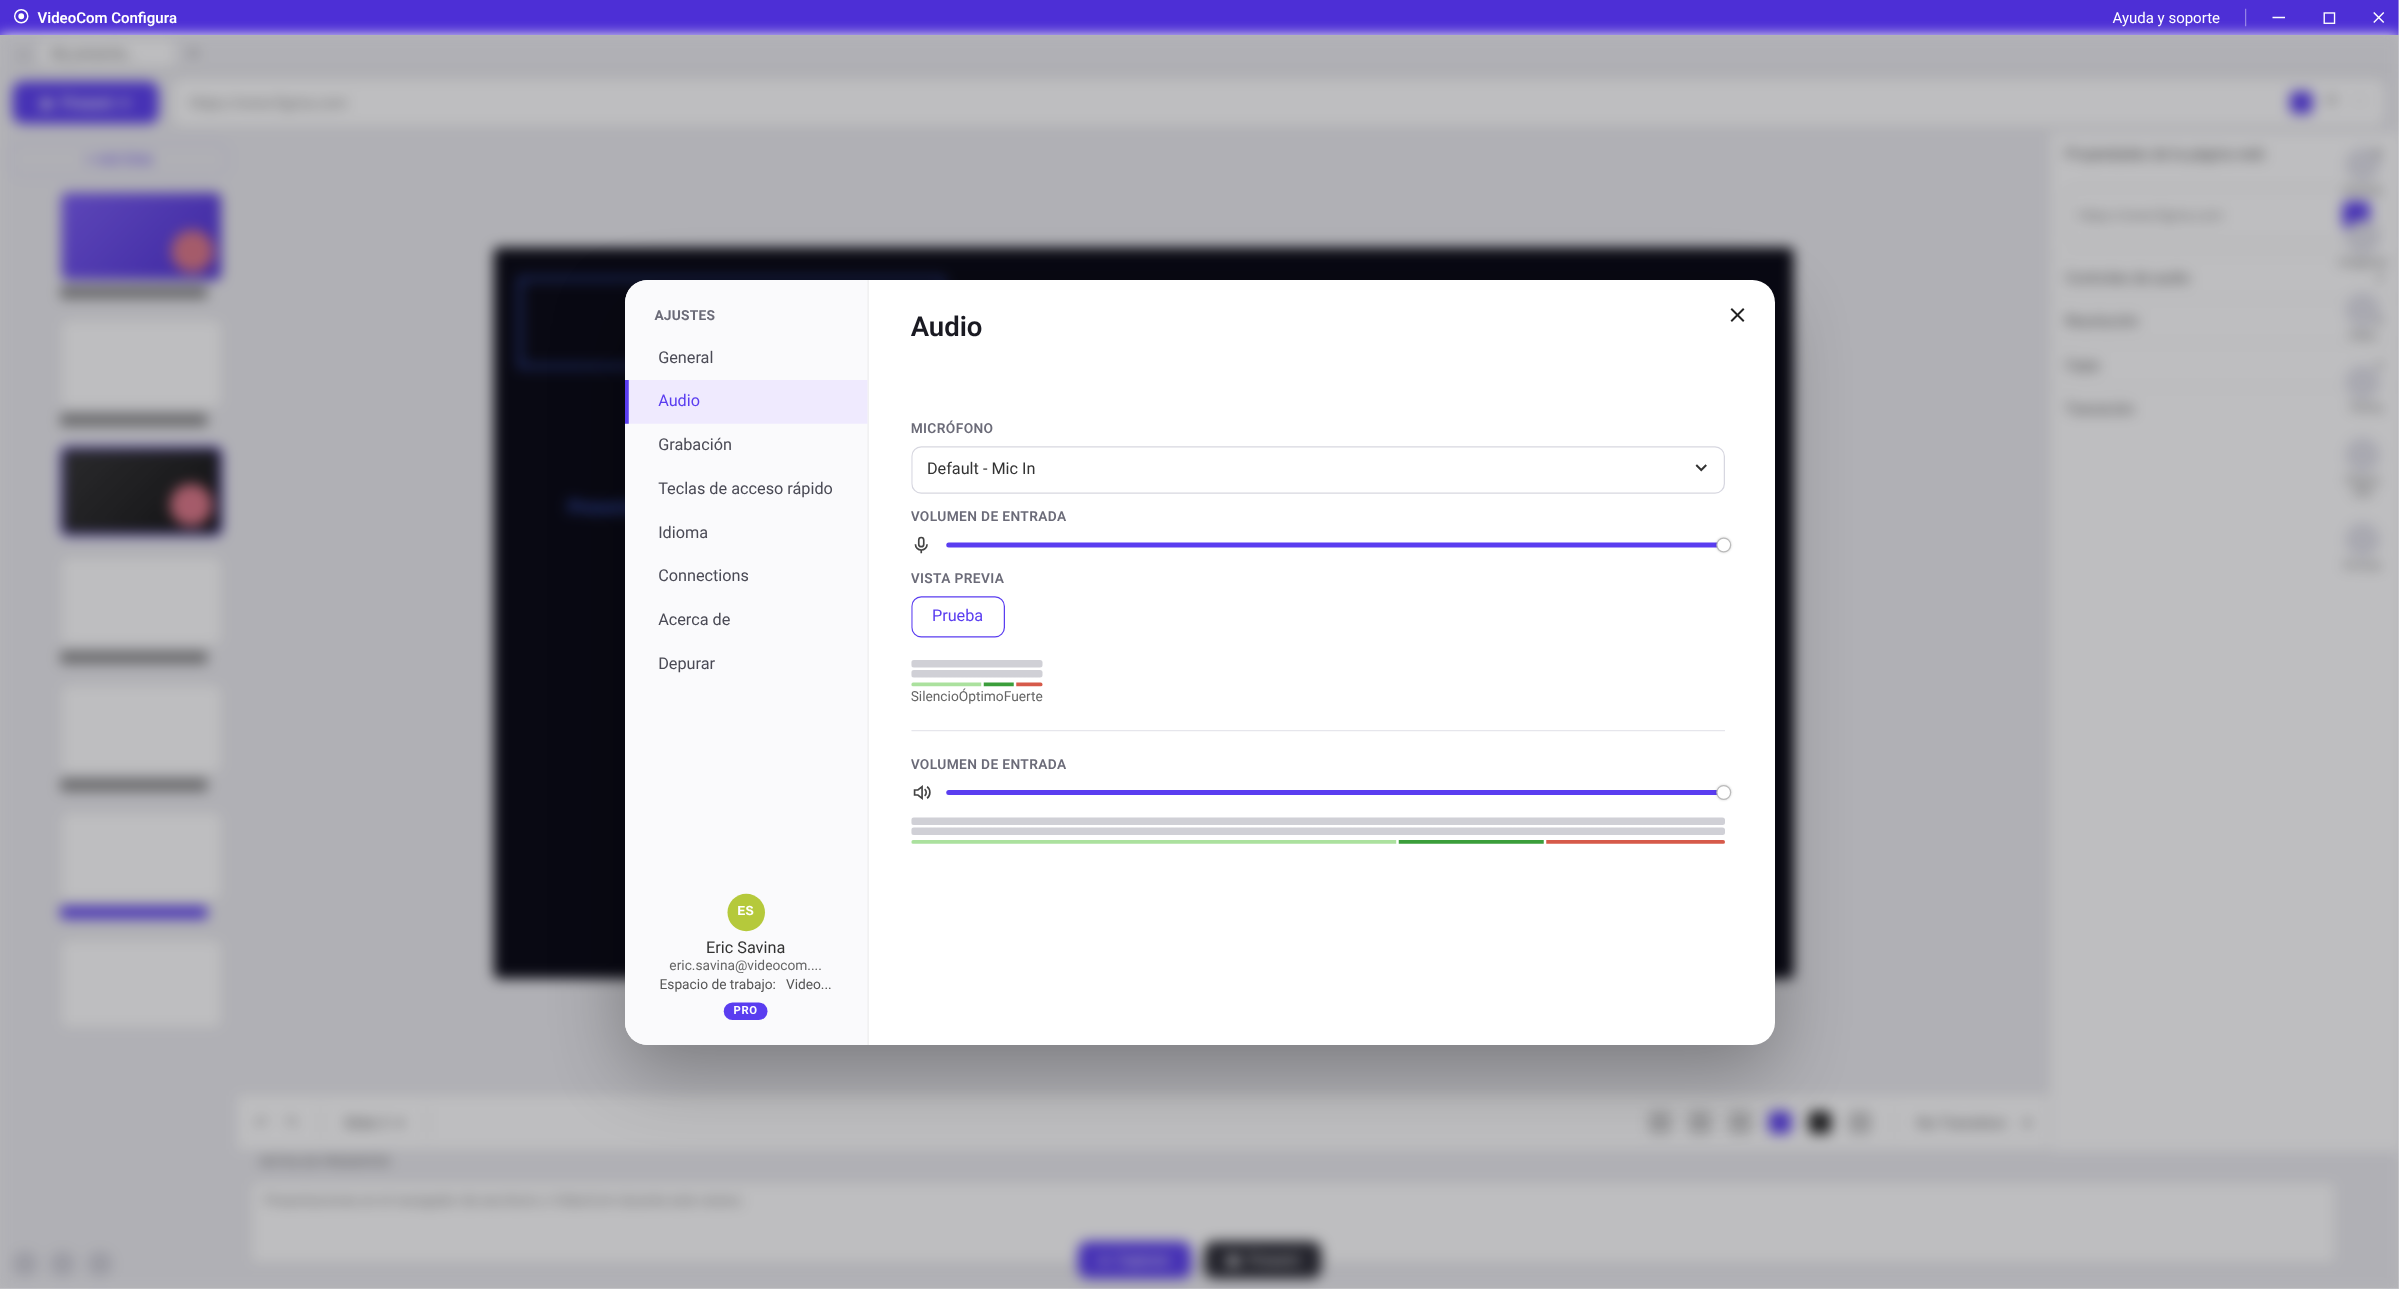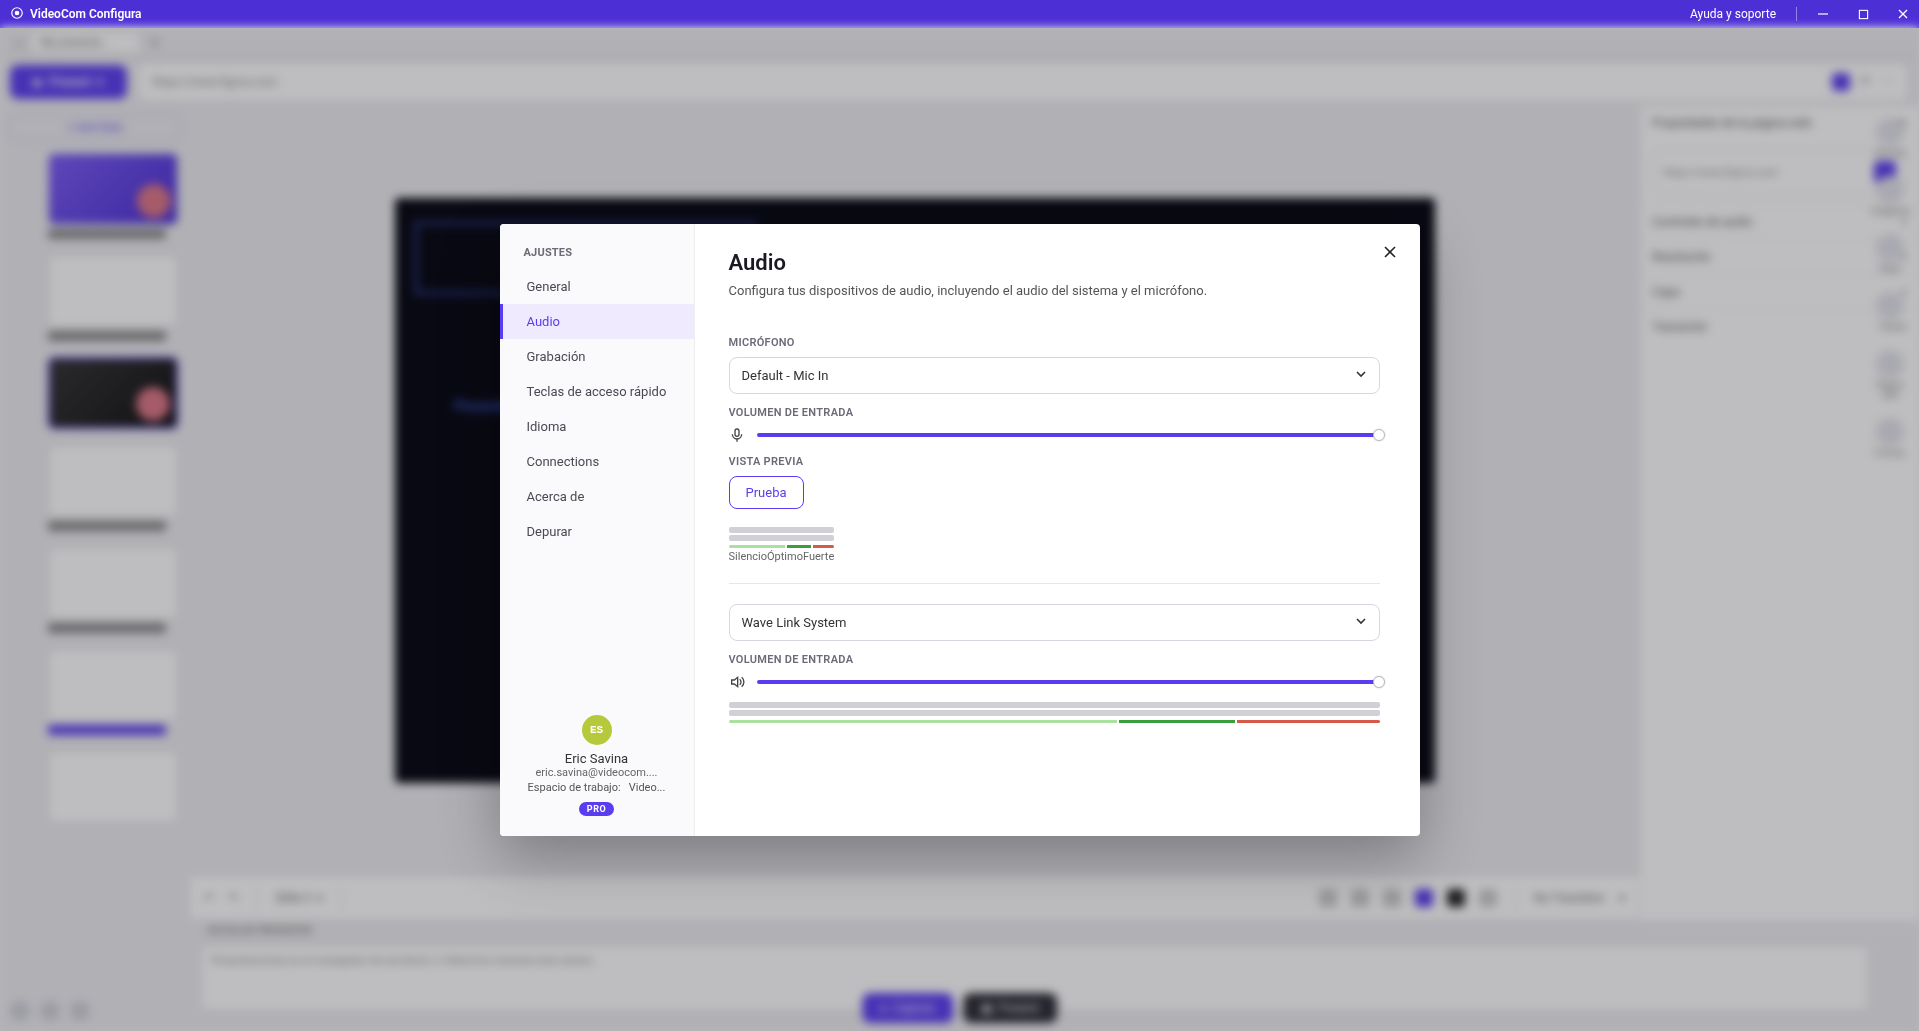--- a/index.html
+++ b/index.html
@@ -127,21 +127,21 @@
   }
   .status-dots span { width:20px; height:20px; background:#d0d0d8; border-radius:50%;}
 
   
   .modal-overlay {
     position:absolute; inset:28px 0 0 0;
     background:rgba(20,20,30,0.28);
     display:flex; align-items:center; justify-content:center;
   }
   .modal {
-    width:920px; height:612px; background:#fff; border-radius:4px;
+    width:920px; height:612px; background:#fff; border-radius:18px;
     display:flex; overflow:hidden;
     box-shadow:0 20px 60px rgba(0,0,0,0.3);
   }
   .modal-side {
     width:195px; background:#fafafc; border-right:1px solid #eee;
     display:flex; flex-direction:column;
   }
   .modal-side-header {
     font-size:11px; font-weight:700; color:#6b6b78; letter-spacing:.2px;
     padding:22px 24px 10px;
@@ -459,21 +459,20 @@
 
     <div class="modal-main">
       <div class="modal-close">
         <svg width="14" height="14" viewBox="0 0 14 14">
           <line x1="2" y1="2" x2="12" y2="12" stroke="#222" stroke-width="1.6"></line>
           <line x1="12" y1="2" x2="2" y2="12" stroke="#222" stroke-width="1.6"></line>
         </svg>
       </div>
 
       <div class="modal-title">Audio</div>
-      <div class="modal-sub">Configura tus dispositivos de audio, incluyendo el audio del sistema y el micrófono.</div>
 
       <div class="scroll-area">
 
         <div class="section-label">MICRÓFONO</div>
         <div class="select">
           <span>Default - Mic In</span>
           <span class="chev">
             <svg width="12" height="12" viewBox="0 0 12 12">
                 <path d="M2 4l4 4 4-4" fill="none" stroke="#333" stroke-width="1.6"></path>
               </svg>
@@ -509,28 +508,20 @@
               <span>Silencio</span>
               <span>Óptimo</span>
               <span>Fuerte</span>
             </div>
           </div>
         </div>
 
 
         <div class="divider"></div>
 
-        <div class="select">
-          <span>Wave Link System</span>
-          <span class="chev">
-            <svg width="12" height="12" viewBox="0 0 12 12">
-                <path d="M2 4l4 4 4-4" fill="none" stroke="#333" stroke-width="1.6"></path>
-              </svg>
-          </span>
-        </div>
 
         <div class="section-label">VOLUMEN DE ENTRADA</div>
         <div class="slider-row">
           <span class="icn">
             <svg width="16" height="16" viewBox="0 0 24 24" fill="none" stroke="#444" stroke-width="2">
               <path d="M4 9v6h4l5 4V5L8 9H4z"></path>
                 <path d="M16 8a5 5 0 0 1 0 8"></path>
                 <path d="M19 5a9 9 0 0 1 0 14"></path>
             </svg>
           </span>

